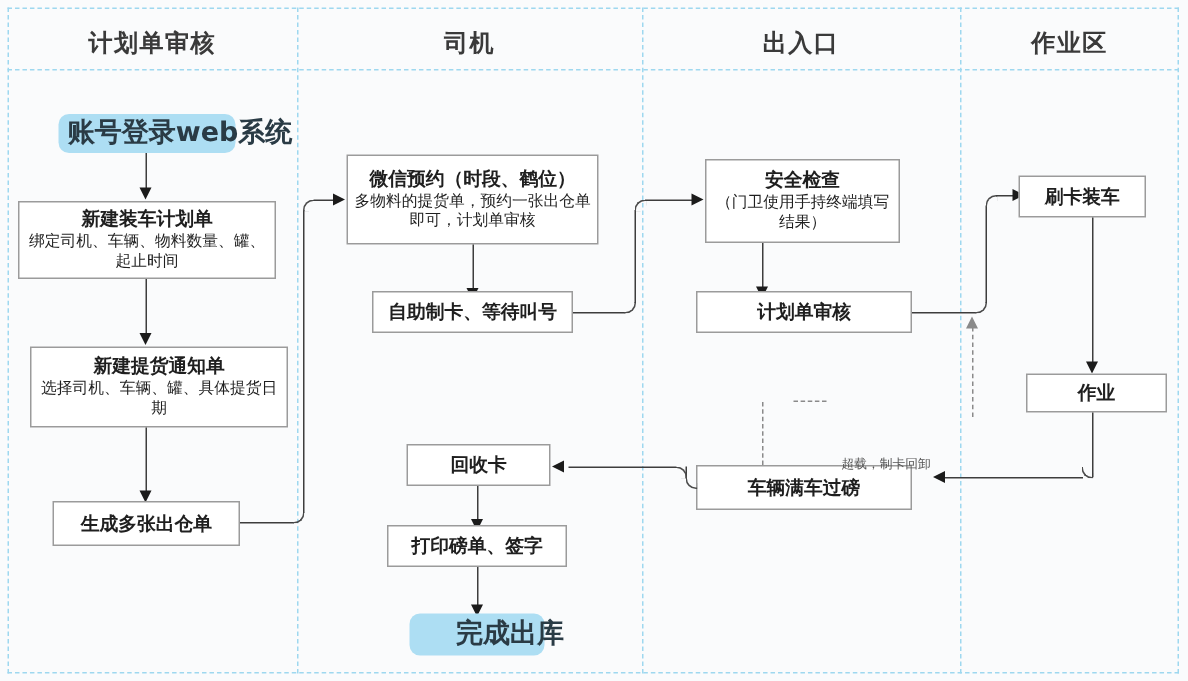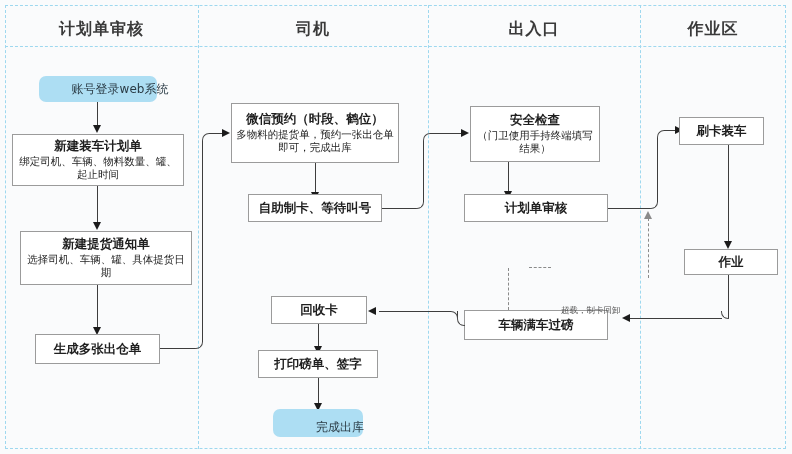--- a/index.html
+++ b/index.html
@@ -66,21 +66,21 @@
     font-weight:normal;
     line-height:1.32;
     color:#1f1f1f;
   }
   .node.term{
     background:#addef3;
     border:none;
     border-radius:7px;
     color:#2a3b45;
   }
-  .node.term .title{font-weight:normal;font-size:12px;margin-left:44px;}
+  .node.term .title{font-weight:bold;font-size:18px;margin-left:44px;}
   
   .seg{
     position:absolute;
     background:#3d3d3d;
   }
   .seg.h{height:1px;}
   .seg.v{width:1px;}
   .corner{
     position:absolute;
     border:1px solid #4a4a4a;
@@ -162,21 +162,21 @@
 
   <div class="seg h" style="left:160px;top:348px;width:36px;"></div>
   <div class="corner br" style="left:195px;top:341px;width:8px;height:8px;"></div>
   <div class="seg v" style="left:202px;top:140px;height:202px;"></div>
   <div class="corner tl" style="left:202px;top:133px;width:8px;height:8px;"></div>
   <div class="seg h" style="left:209px;top:133px;width:14px;"></div>
   <div class="arrow right" style="left:222px;top:129px;"></div>
 
   <div class="node" style="left:231px;top:103px;width:168px;height:60px;">
     <div class="title">微信预约（时段、鹤位）</div>
-    <div class="sub">多物料的提货单，预约一张出仓单即可，完成出库</div>
+    <div class="sub">多物料的提货单，预约一张出仓单即可，计划单审核</div>
   </div>
 
   <div class="seg v" style="left:315px;top:163px;height:30px;"></div>
   <div class="arrow down" style="left:311px;top:192px;"></div>
 
   <div class="node" style="left:248px;top:194px;width:134px;height:28px;">
     <div class="title">自助制卡、等待叫号</div>
   </div>
 
   <div class="seg h" style="left:382px;top:208px;width:35px;"></div>

